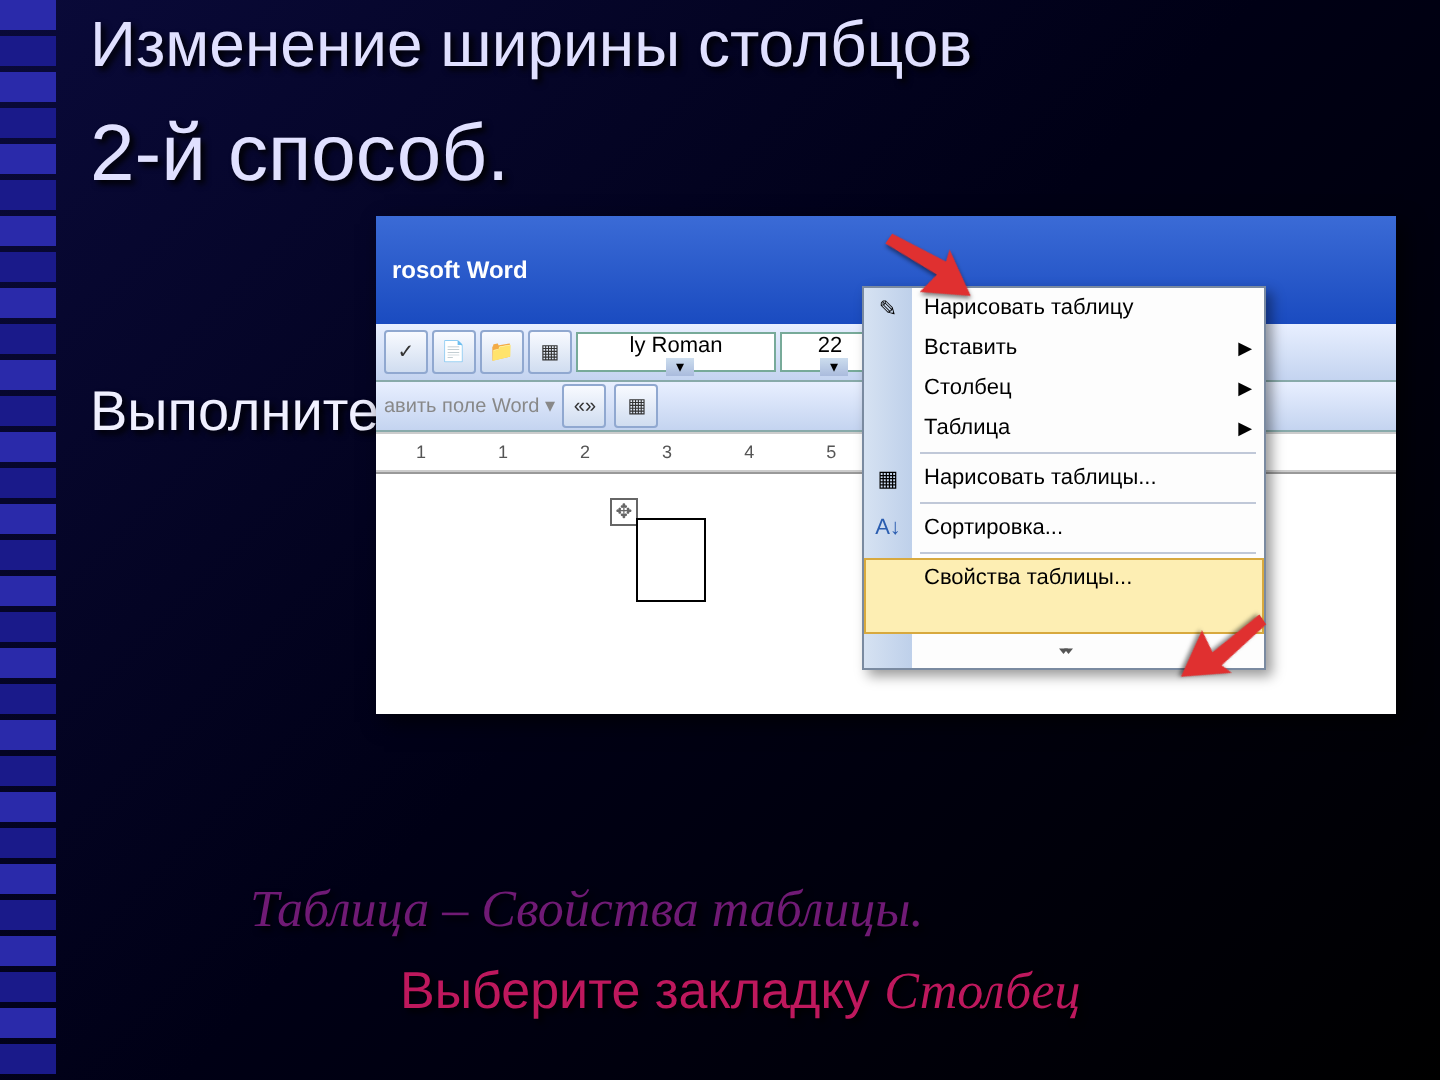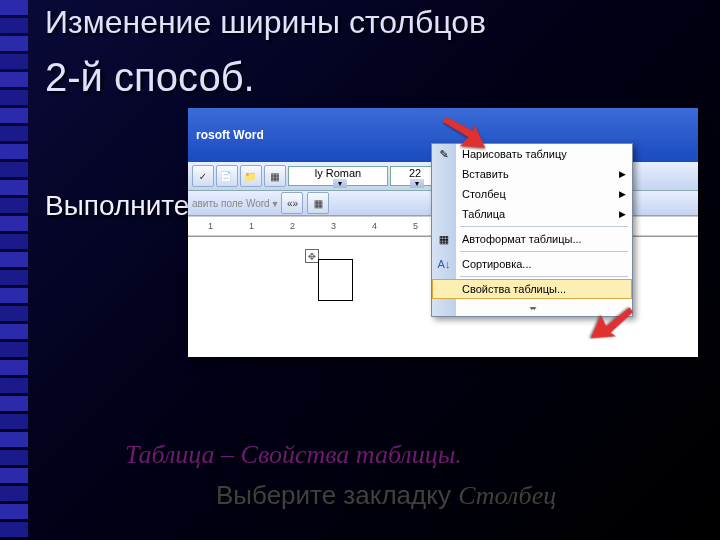--- a/index.html
+++ b/index.html
@@ -50,22 +50,22 @@
     position: absolute;
     left: 125px; top: 440px;
     color: #701a75;
     font-size: 26px;
     font-style: italic;
     font-family: 'Times New Roman', serif;
     text-shadow: 2px 2px 3px #000;
   }
   .footer2 {
     position: absolute;
-    left: 216px; top: 480px;
-    color: #404040;
+    left: 200px; top: 480px;
+    color: #be185d;
     font-size: 26px;
     text-shadow: 2px 2px 3px #000;
   }
   .footer2 .ital { font-style: italic; font-family: 'Times New Roman', serif; }
 
   
   .word {
     position: absolute;
     left: 188px;
     top: 108px;
@@ -204,21 +204,21 @@
     position: relative;
     padding: 4px 6px 4px 30px;
     display: flex;
     align-items: center;
     justify-content: space-between;
     cursor: pointer;
   }
   .ditem.hover {
     background: #fdeeb3;
     border: 1px solid #d8a93e;
-    padding: 3px 5px 3px 29px;
+    padding: 3px 5px 21px 29px;
   }
   .ditem .sub { font-size: 9px; }
   .dsep {
     margin: 2px 4px 2px 28px;
     border-top: 1px solid #c0c8d8;
   }
   .dicon {
     position: absolute;
     left: 3px;
     width: 18px;
@@ -354,21 +354,21 @@
     <span>Столбец</span>
     <span class="sub">▶</span>
   </div>
   <div class="ditem">
     <span>Таблица</span>
     <span class="sub">▶</span>
   </div>
   <div class="dsep"></div>
   <div class="ditem">
     <div class="dicon">▦</div>
-    <span>Автоформат таблицы...</span>
+    <span>Нарисовать таблицы...</span>
   </div>
   <div class="dsep"></div>
   <div class="ditem">
     <div class="dicon" style="color:#2a5db0">A↓</div>
     <span>Сортировка...</span>
   </div>
   <div class="dsep"></div>
   <div class="ditem hover">
     <span>Свойства таблицы...</span>
   </div>

